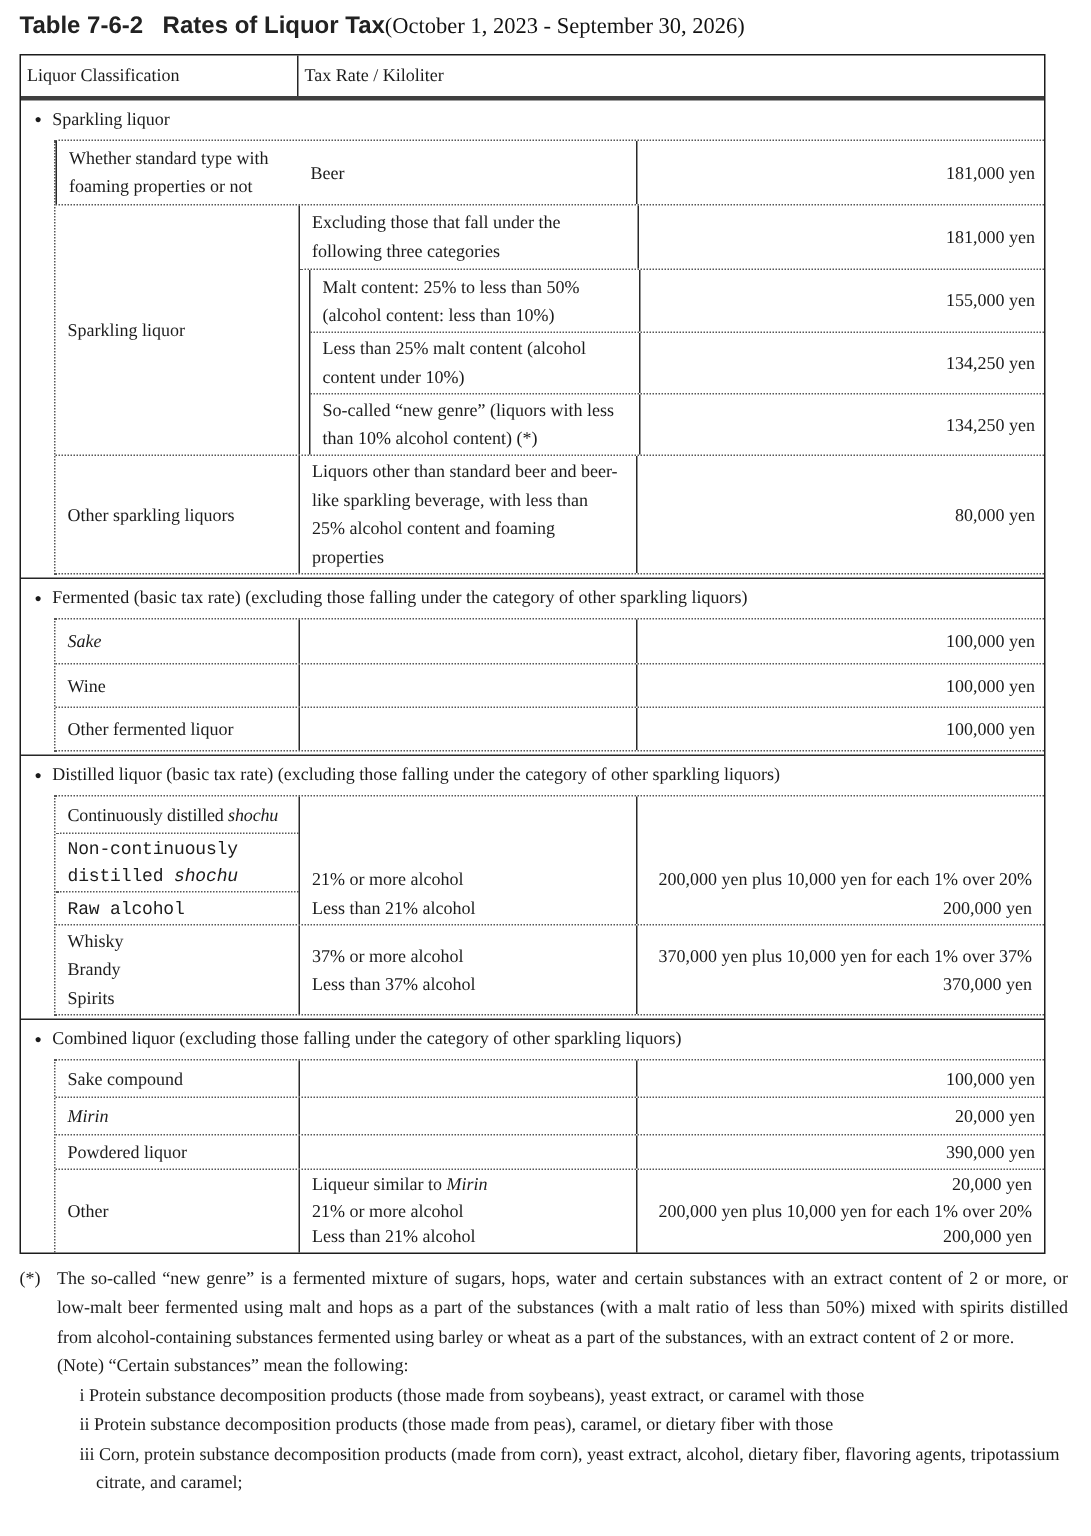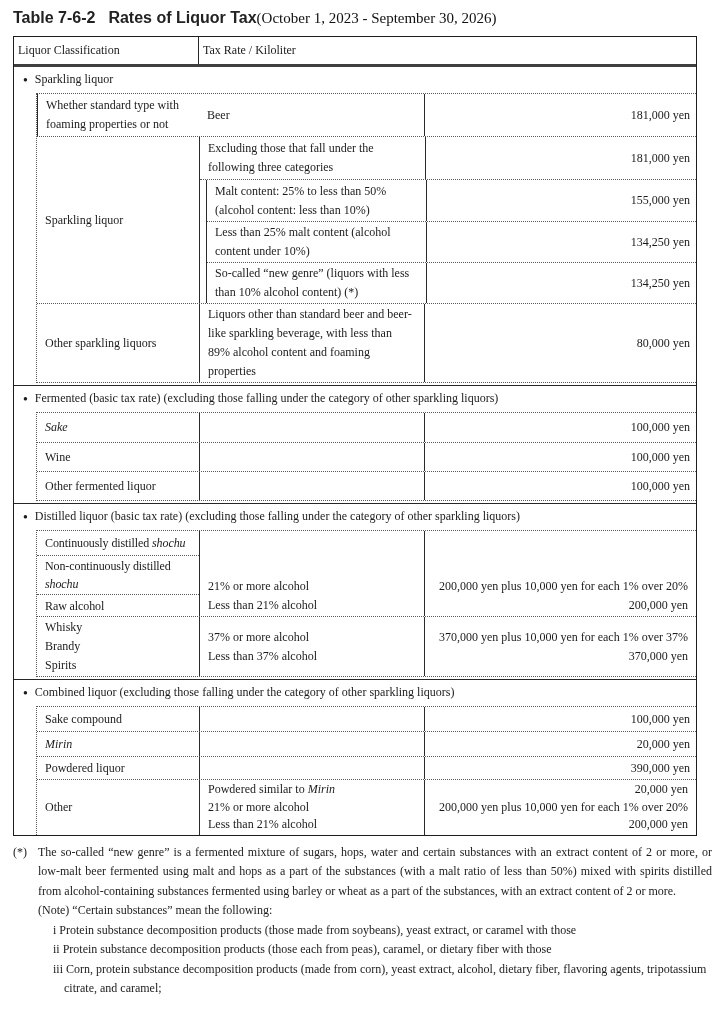--- a/index.html
+++ b/index.html
@@ -50,21 +50,21 @@
   
   .stack { flex-direction: column; justify-content: flex-end; align-items: stretch; padding: 1px 8px; }
   .stack > div { line-height: 19px; }
   .stack.center { justify-content: center; }
   .stack.right > div { text-align: right; }
   .stack.tight > div { line-height: 17.5px; }
 
   
   .subcol { display: flex; flex-direction: column; }
   .subcol > div { display: flex; align-items: center; padding: 1px 2px 1px 8px; line-height: 18px; letter-spacing: -0.1px; }
-  .subcol > div + div { border-top: 1px dotted #575757; }
+  .subcol > div + div { border-top: 1px dotted #575757; font-family: Liberation Mono, monospace; }
 
   
   .sprow { display: grid; grid-template-columns: 162px 1fr; }
   .spright { border-left: 1.2px solid #2a2a2a; display: flex; flex-direction: column; }
   .sub1 { display: grid; grid-template-columns: 225px 1fr; min-height: 42px; }
   .sub1 > .c3 { border-left: 1.2px solid #2a2a2a; }
   .nestwrap { border-top: 1px dotted #575757; flex: 1; display: flex; }
   .nested { margin-left: 6px; border-left: 1.1px solid #2a2a2a; flex: 1; display: flex; flex-direction: column; }
   .nsub { display: grid; grid-template-columns: 219px 1fr; min-height: 41px; flex: 1; }
   .nsub + .nsub { border-top: 1px dotted #575757; }
@@ -130,21 +130,21 @@
                   <div class="cell">So-called “new genre” (liquors with less than 10% alcohol content) (*)</div>
                   <div class="cell c3">134,250 yen</div>
                 </div>
               </div>
             </div>
           </div>
         </div>
 
         <div class="row" style="min-height:77px">
           <div class="cell">Other sparkling liquors</div>
-          <div class="cell c2">Liquors other than standard beer and beer-like sparkling beverage, with less than 89% alcohol content and foaming properties</div>
+          <div class="cell c2">Liquors other than standard beer and beer-like sparkling beverage, with less than 25% alcohol content and foaming properties</div>
           <div class="cell c3">80,000 yen</div>
         </div>
 
       </div>
     </div>
 
     <div class="section">
       <div class="sec-label">
         <span class="bullet">●</span>
         <span>Fermented (basic tax rate) (excluding those falling under the category of other sparkling liquors)</span>
@@ -240,21 +240,21 @@
 
         <div class="row" style="min-height:23px">
           <div class="cell">Powdered liquor</div>
           <div class="cell c2"></div>
           <div class="cell c3">390,000 yen</div>
         </div>
 
         <div class="row" style="min-height:53px">
           <div class="cell">Other</div>
           <div class="cell c2 stack tight">
-            <div><span>Powdered similar to </span><i>Mirin</i></div>
+            <div><span>Liqueur similar to </span><i>Mirin</i></div>
             <div>21% or more alcohol</div>
             <div>Less than 21% alcohol</div>
           </div>
           <div class="cell c3 stack tight right">
             <div>20,000 yen</div>
             <div>200,000 yen plus 10,000 yen for each 1% over 20%</div>
             <div>200,000 yen</div>
           </div>
         </div>
 
@@ -262,17 +262,17 @@
     </div>
   </div>
 
   <div class="footnote">
     <div class="fn-row">
       <div class="fn-marker">(*)</div>
       <div class="fn-para">The so-called “new genre” is a fermented mixture of sugars, hops, water and certain substances with an extract content of 2 or more, or low-malt beer fermented using malt and hops as a part of the substances (with a malt ratio of less than 50%) mixed with spirits distilled from alcohol-containing substances fermented using barley or wheat as a part of the substances, with an extract content of 2 or more.</div>
     </div>
     <div class="fn-note">(Note) “Certain substances” mean the following:</div>
     <div class="fn-item">i Protein substance decomposition products (those made from soybeans), yeast extract, or caramel with those</div>
-    <div class="fn-item">ii Protein substance decomposition products (those each from peas), caramel, or dietary fiber with those</div>
+    <div class="fn-item">ii Protein substance decomposition products (those made from peas), caramel, or dietary fiber with those</div>
     <div class="fn-item">iii Corn, protein substance decomposition products (made from corn), yeast extract, alcohol, dietary fiber, flavoring agents, tripotassium citrate, and caramel;</div>
   </div>
 
 </div>
 
 </body></html>

